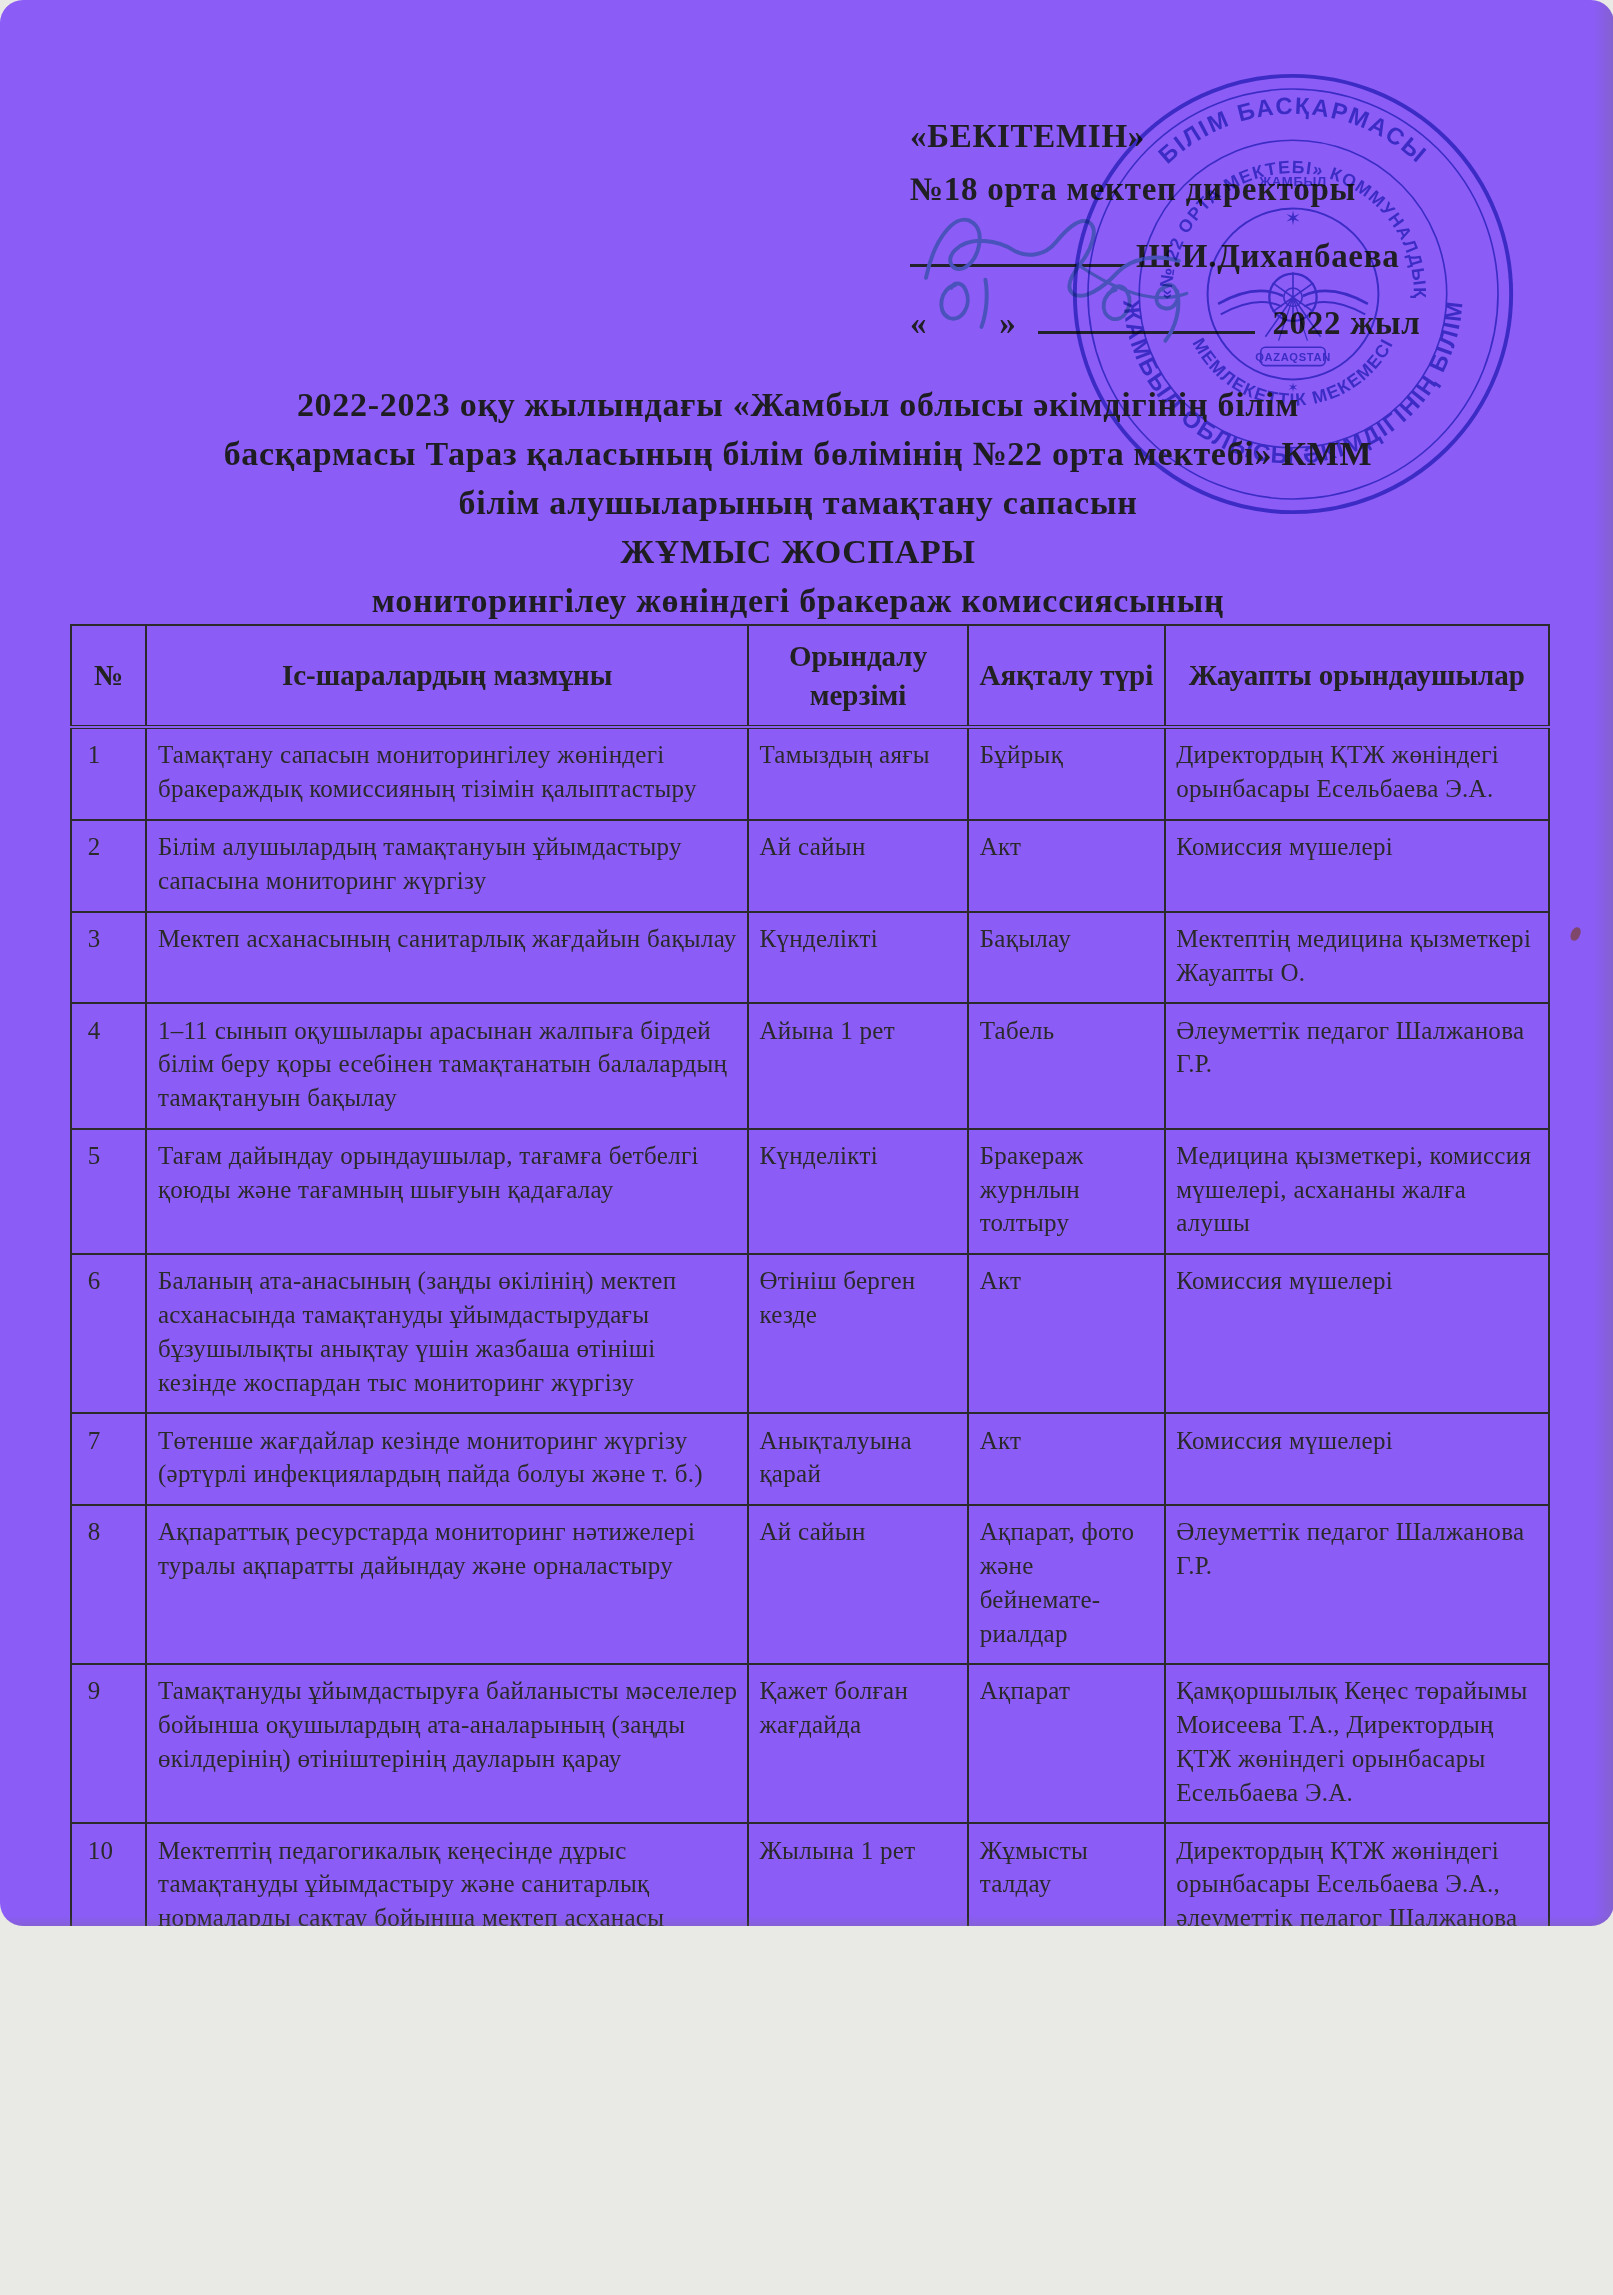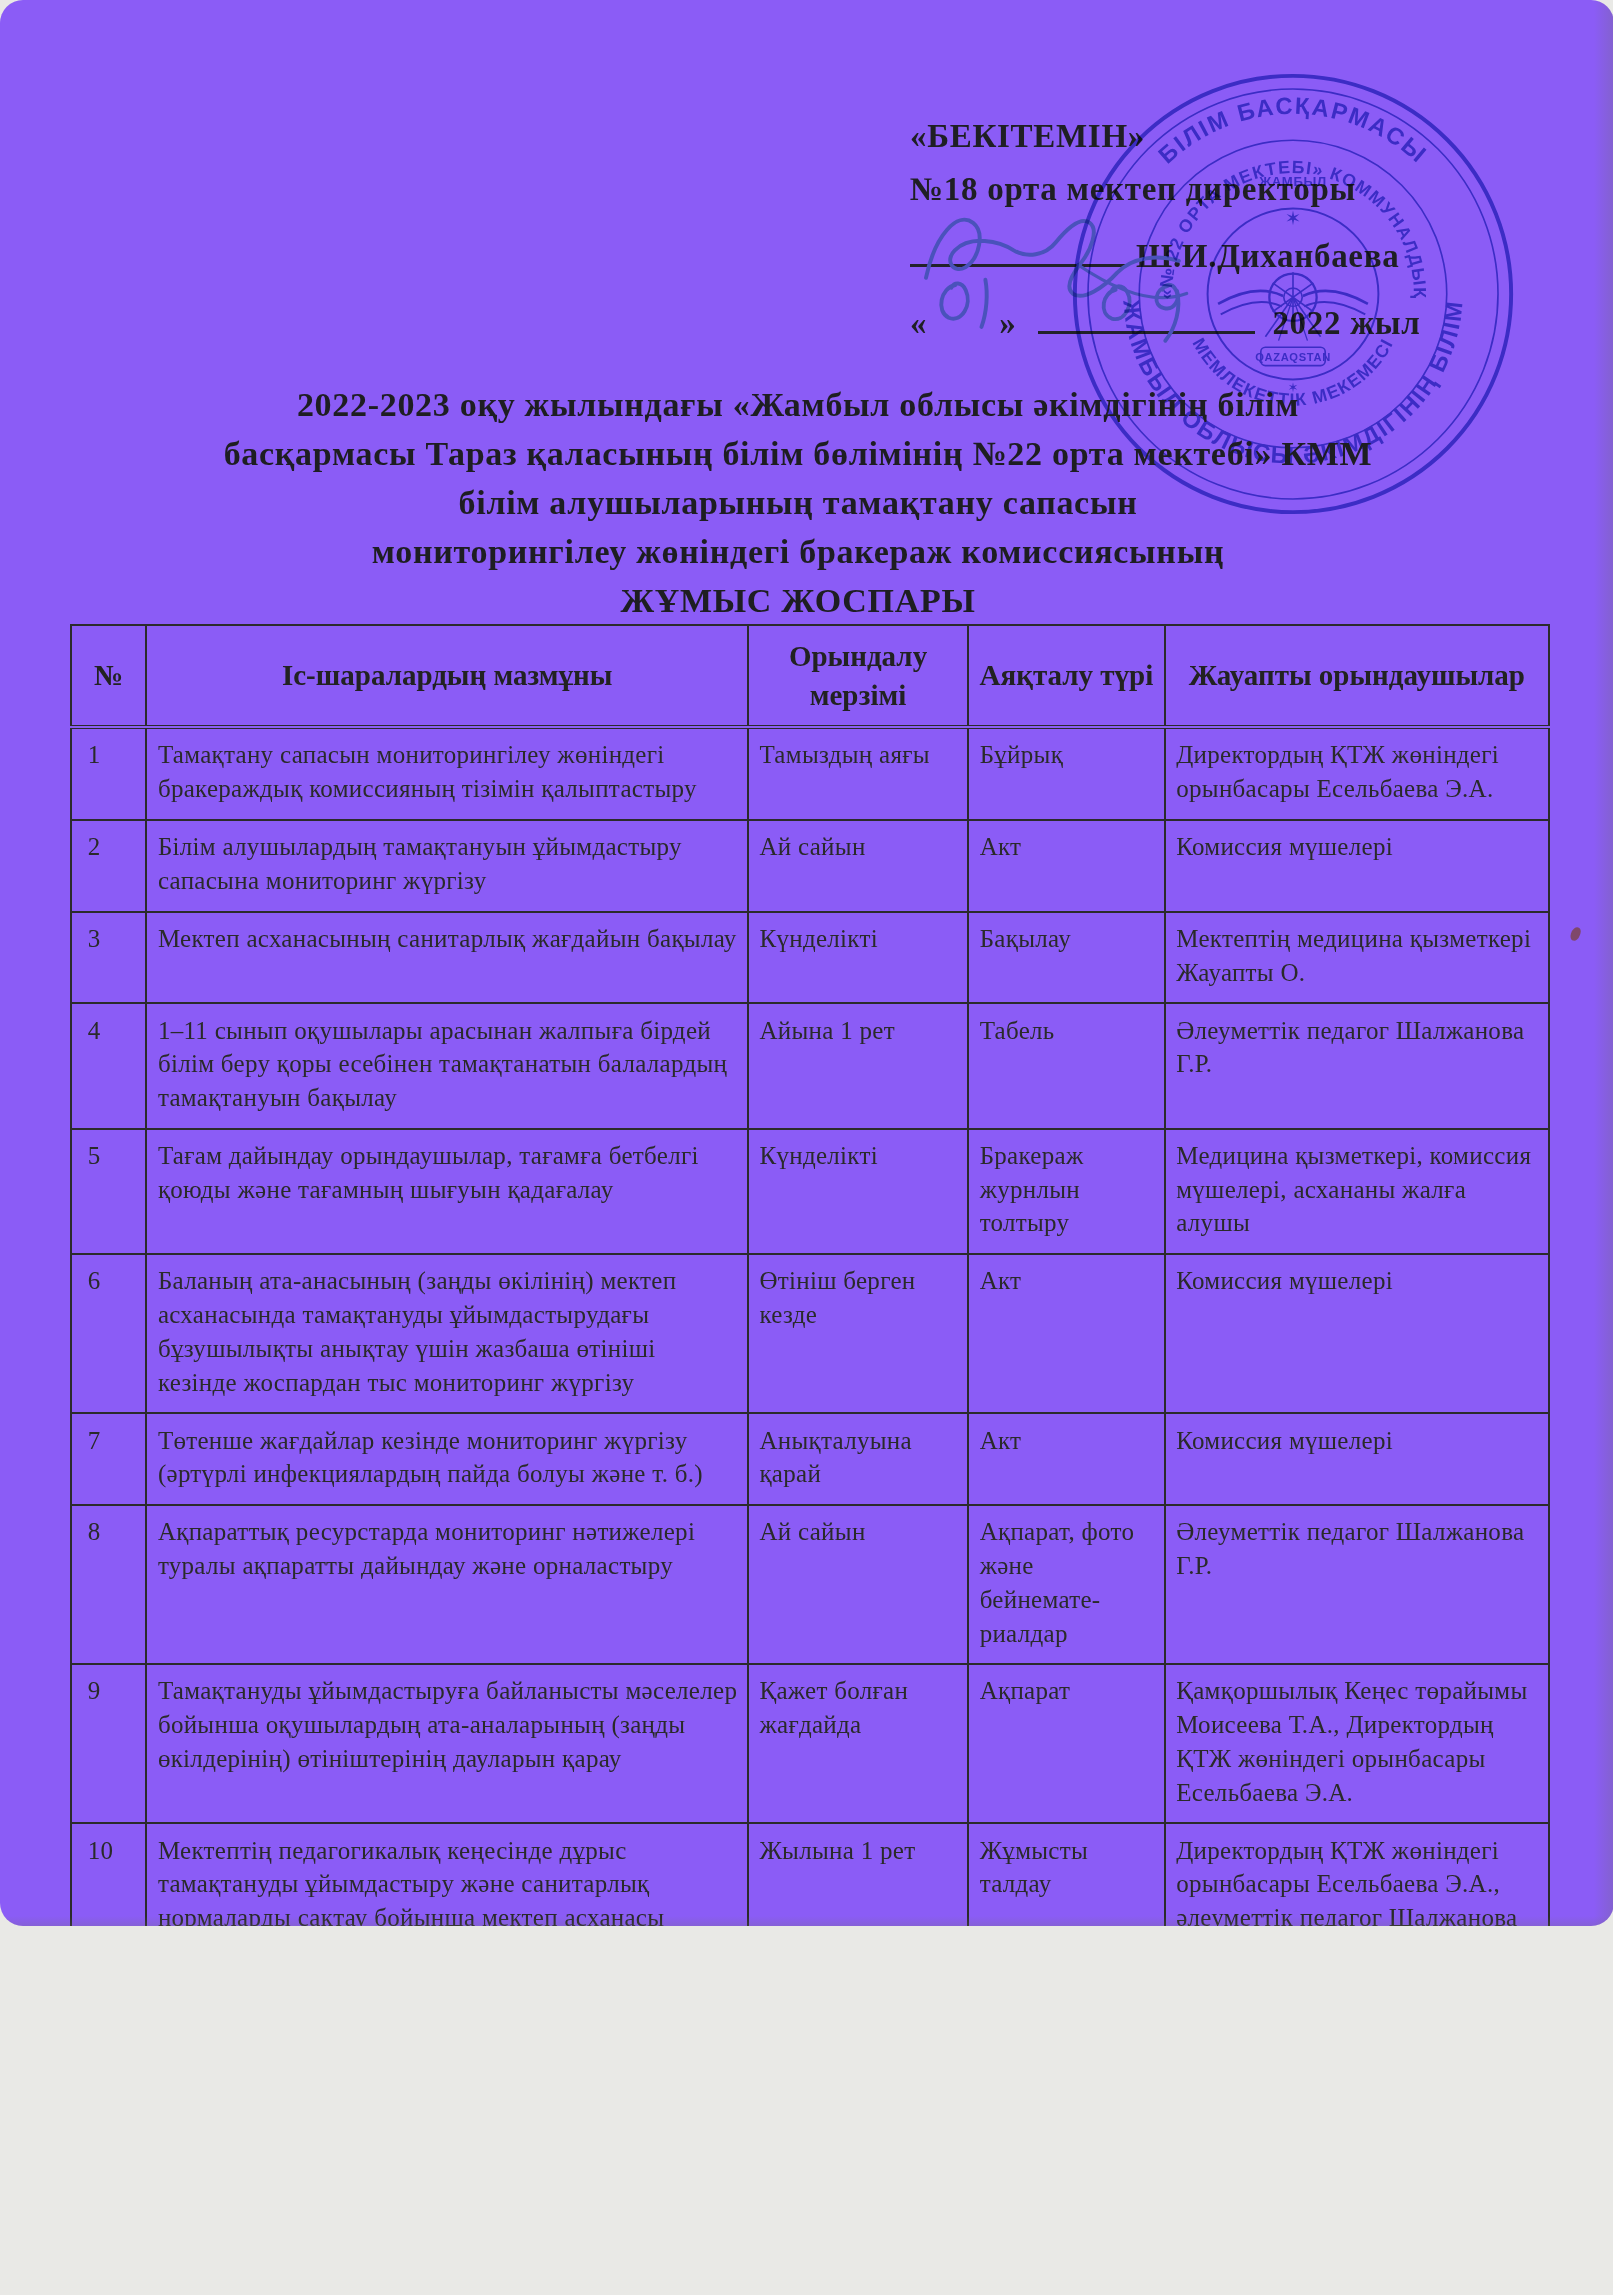--- a/index.html
+++ b/index.html
@@ -145,22 +145,22 @@
       <rect x="298" y="428" width="98" height="28" rx="7" stroke-width="2.5"></rect>
       <text x="347" y="449" text-anchor="middle" style="font-size:17px;letter-spacing:1px">QAZAQSTAN</text>
       <text x="347" y="496" text-anchor="middle" style="font-size:20px">✶</text>
     </g>
   </svg>
 
   <div class="title">
     <div>2022-2023 оқу жылындағы «Жамбыл облысы әкімдігінің білім</div>
     <div>басқармасы Тараз қаласының білім бөлімінің №22 орта мектебі» КММ</div>
     <div>білім алушыларының тамақтану сапасын</div>
+    <div>ЖҰМЫС ЖОСПАРЫ</div>
     <div>мониторингілеу жөніндегі бракераж комиссиясының</div>
-    <div>ЖҰМЫС ЖОСПАРЫ</div>
   </div>
 
   <div class="table-wrap">
     <table>
       <colgroup>
         <col style="width:5.1%">
           <col style="width:40.7%">
           <col style="width:14.9%">
           <col style="width:13.3%">
           <col style="width:26%">

